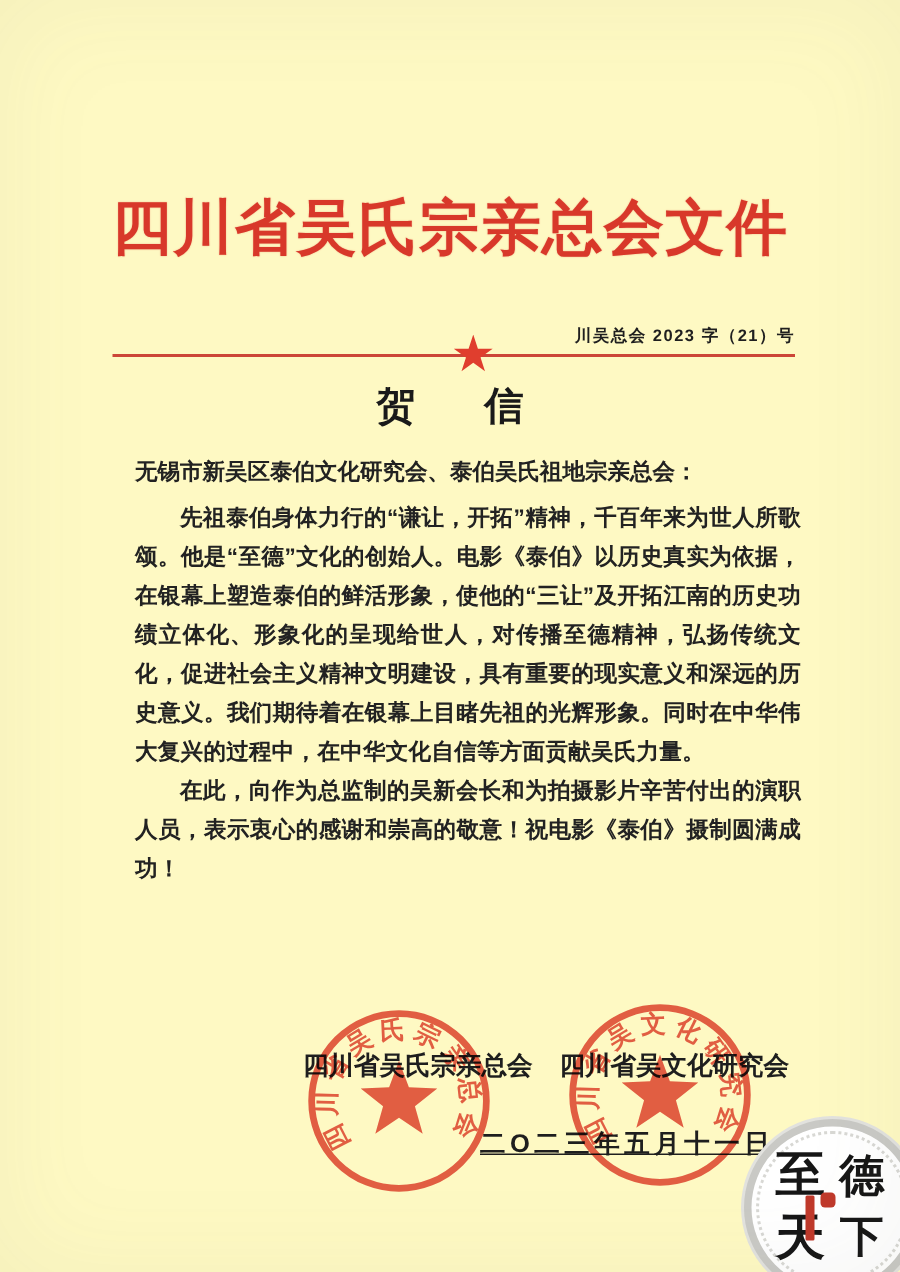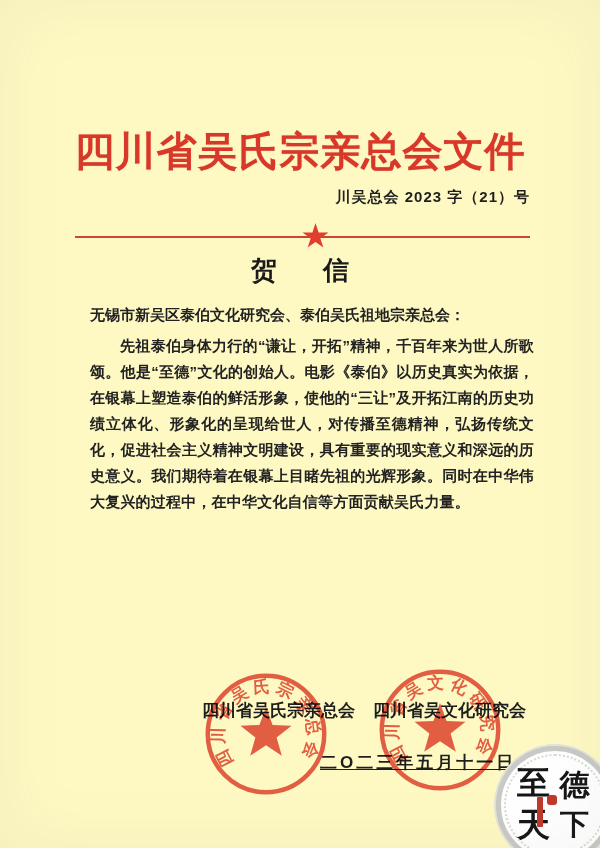--- a/index.html
+++ b/index.html
@@ -32,23 +32,23 @@
     text-align: center;
     font-size: 40px;
     font-weight: 900;
     letter-spacing: 1px;
     color: #d8382a;
     text-shadow: 0 0 1px rgba(216,56,42,0.45);
     white-space: nowrap;
   }
   .doc-number {
     position: absolute;
-    top: 188px;
+    top: 216px;
     right: 70px;
-    font-size: 15px;
+    font-size: 11px;
     font-weight: 700;
     color: #1f1f1f;
     letter-spacing: 1px;
   }
   .divider {
     position: absolute;
     top: 236px;
     left: 75px;
     width: 455px;
     height: 2px;
@@ -215,20 +215,21 @@
   <div class="divider-star"></div>
 
   <div class="letter-title">
     <span>贺</span>
     <span>信</span>
   </div>
 
   <div class="content">
     <div class="salutation">无锡市新吴区泰伯文化研究会、泰伯吴氏祖地宗亲总会：</div>
     <p class="para">先祖泰伯身体力行的“谦让，开拓”精神，千百年来为世人所歌颂。他是“至德”文化的创始人。电影《泰伯》以历史真实为依据，在银幕上塑造泰伯的鲜活形象，使他的“三让”及开拓江南的历史功绩立体化、形象化的呈现给世人，对传播至德精神，弘扬传统文化，促进社会主义精神文明建设，具有重要的现实意义和深远的历史意义。我们期待着在银幕上目睹先祖的光辉形象。同时在中华伟大复兴的过程中，在中华文化自信等方面贡献吴氏力量。</p>
+    <p class="para">在此，向作为总监制的吴新会长和为拍摄影片辛苦付出的演职人员，表示衷心的感谢和崇高的敬意！祝电影《泰伯》摄制圆满成功！</p>
   </div>
 
   <div class="signature-row">
     <span>四川省吴氏宗亲总会</span>
     <span>四川省吴文化研究会</span>
   </div>
 
   <div class="date-line">二O二三年五月十一日</div>
 
   <div class="seal seal-left">

